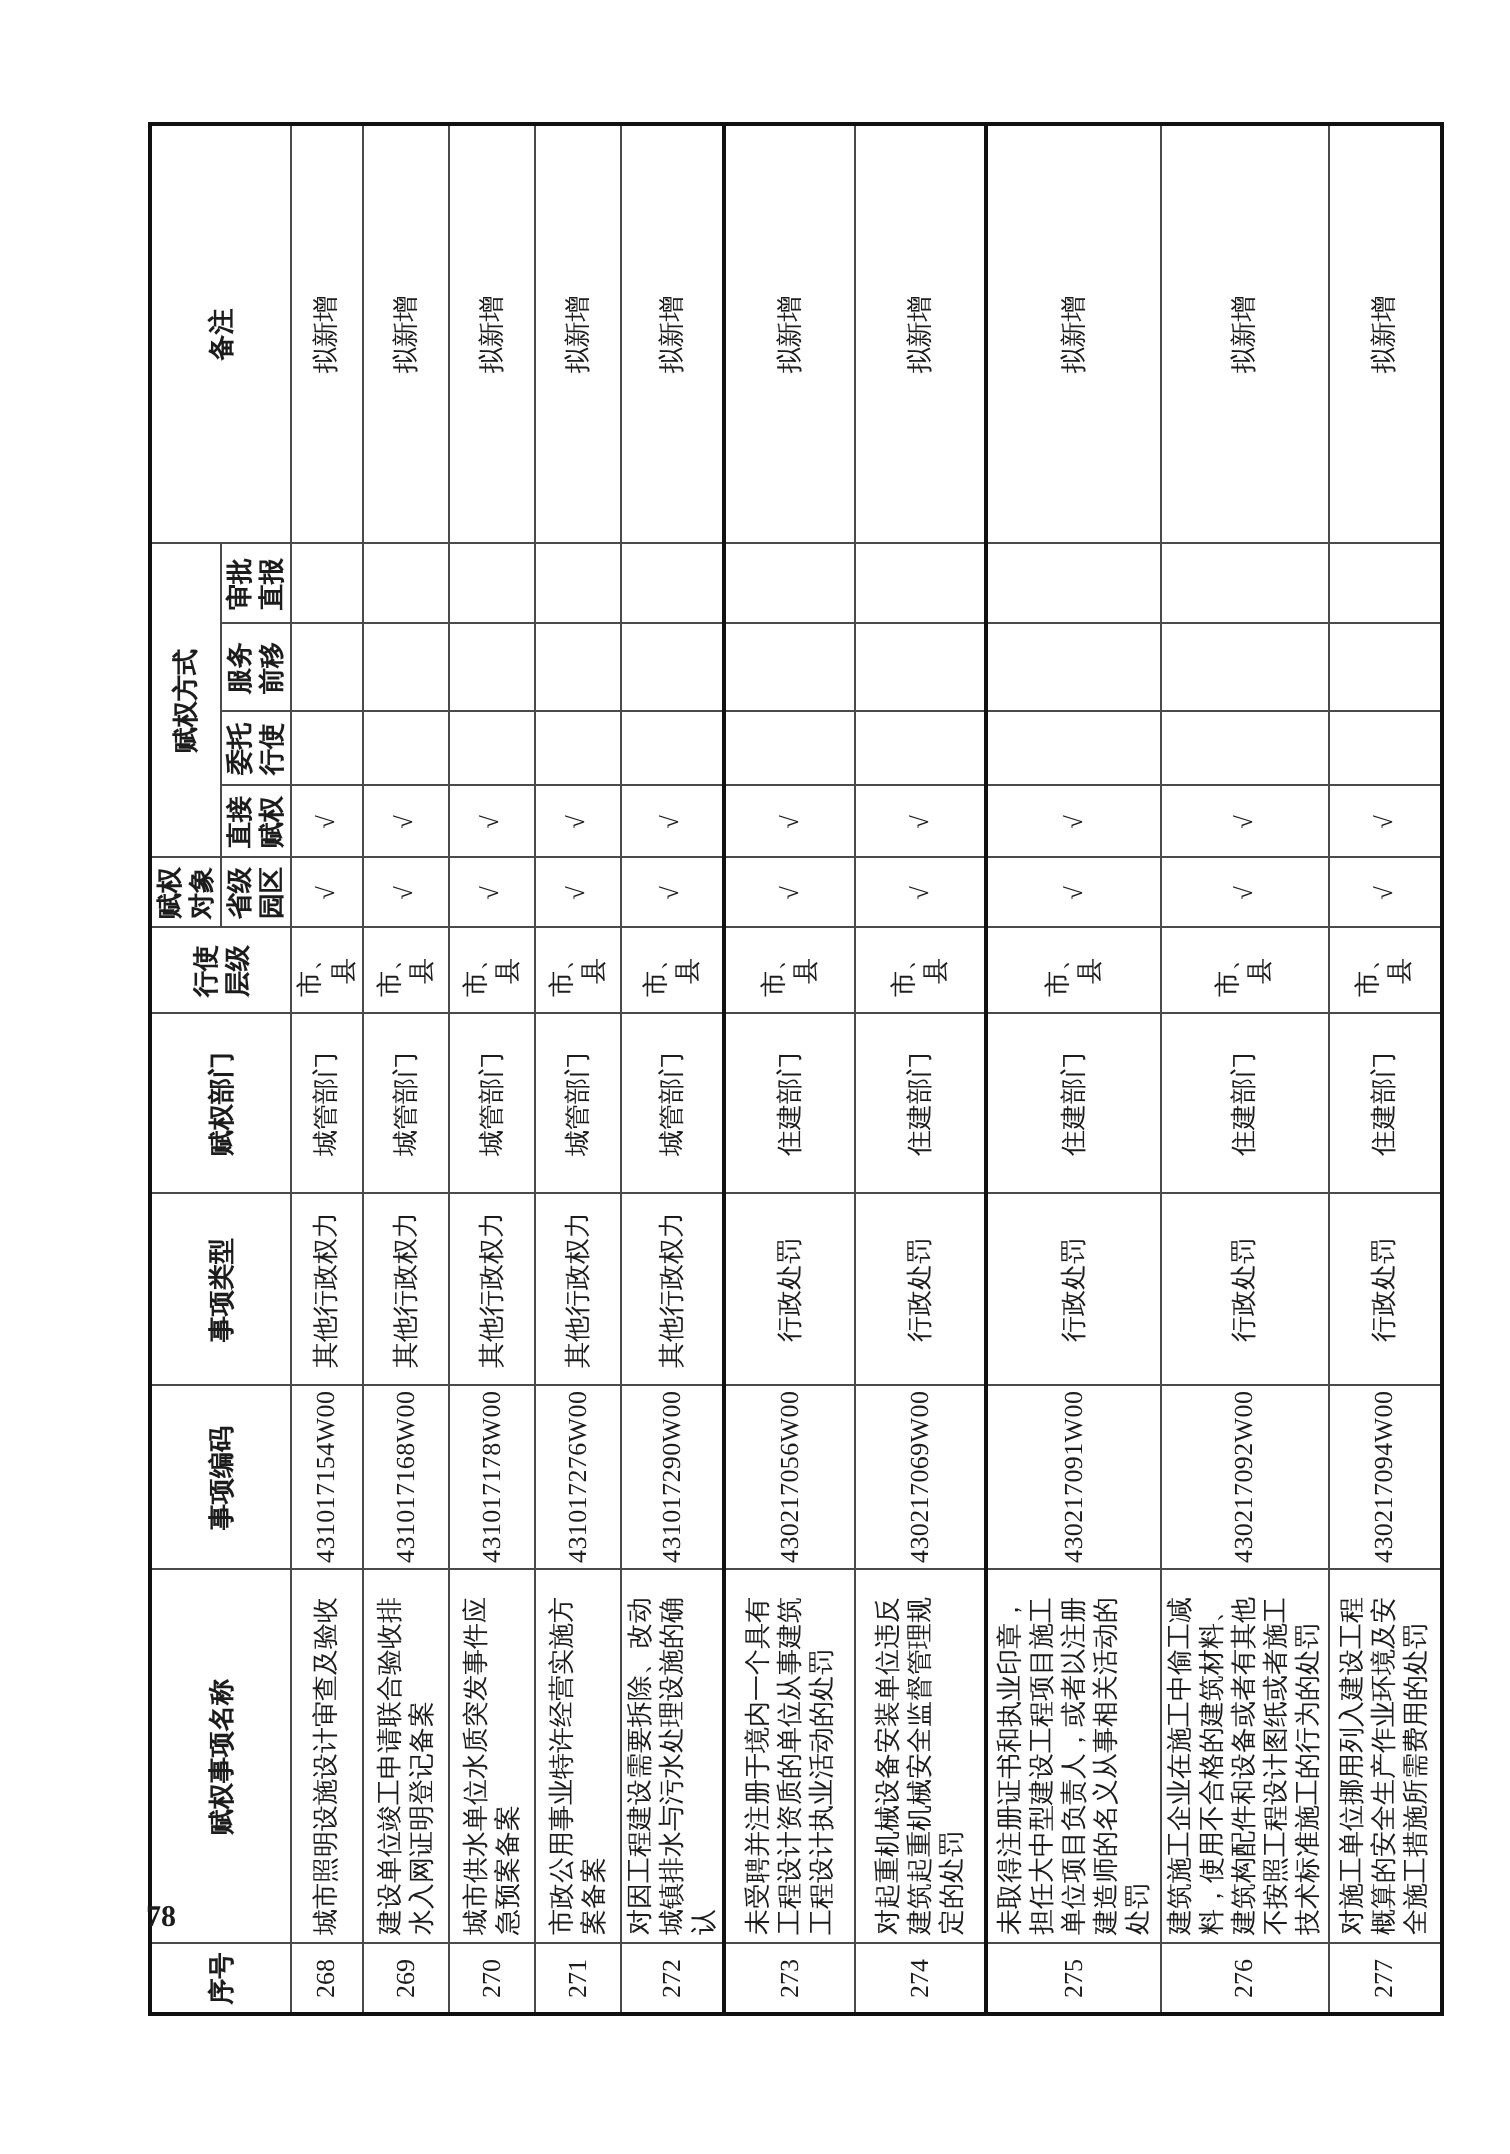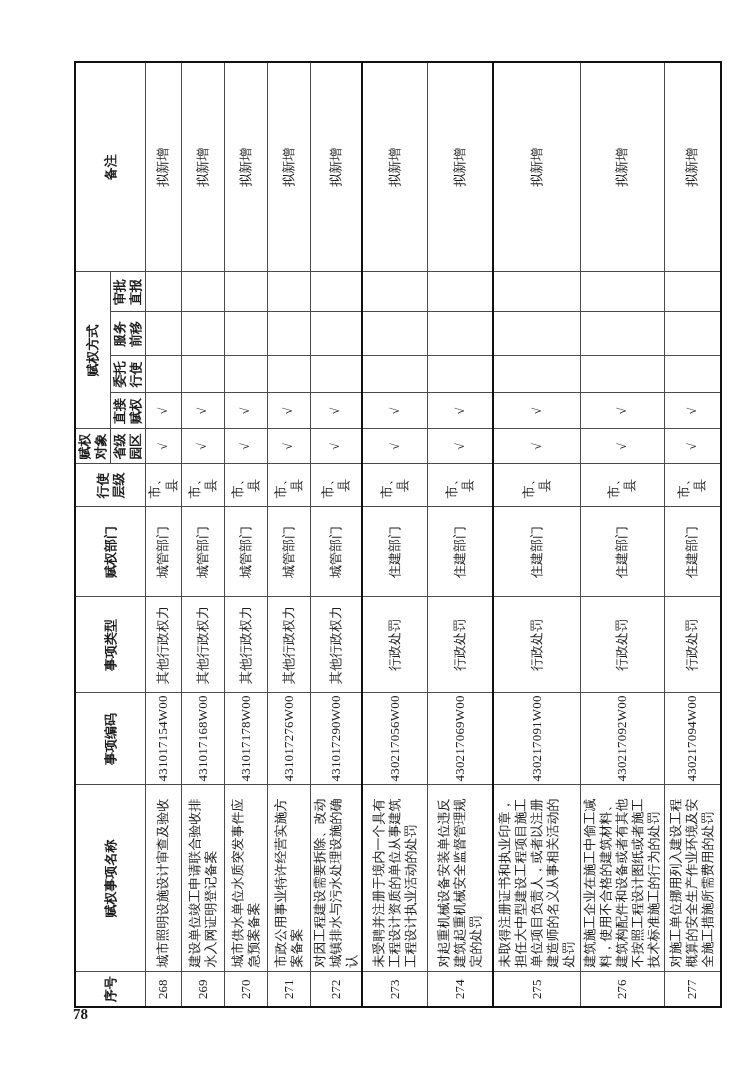--- a/index.html
+++ b/index.html
@@ -45,21 +45,21 @@
   td.check-cell { font-size:12px; }
   tr.thick-top td { border-top:2px solid #111; }
   tr.r-268 td { height:24px; }
   tr.r-269 td, tr.r-270 td, tr.r-271 td, tr.r-272 td { height:40px; }
   tr.r-273 td, tr.r-274 td { height:62px; }
   tr.r-275 td { height:84px; }
   tr.r-276 td { height:80px; }
   tr.r-277 td { height:53px; }
   .pageno {
     position:absolute;
-    left:73px; top:1006px;
+    left:73px; top:951px;
     font-size:15px;
     font-weight:bold;
   }
 </style>
 </head>
 <body>
 
 <div class="page">
   <div class="rotated">
     <table class="delegation">

